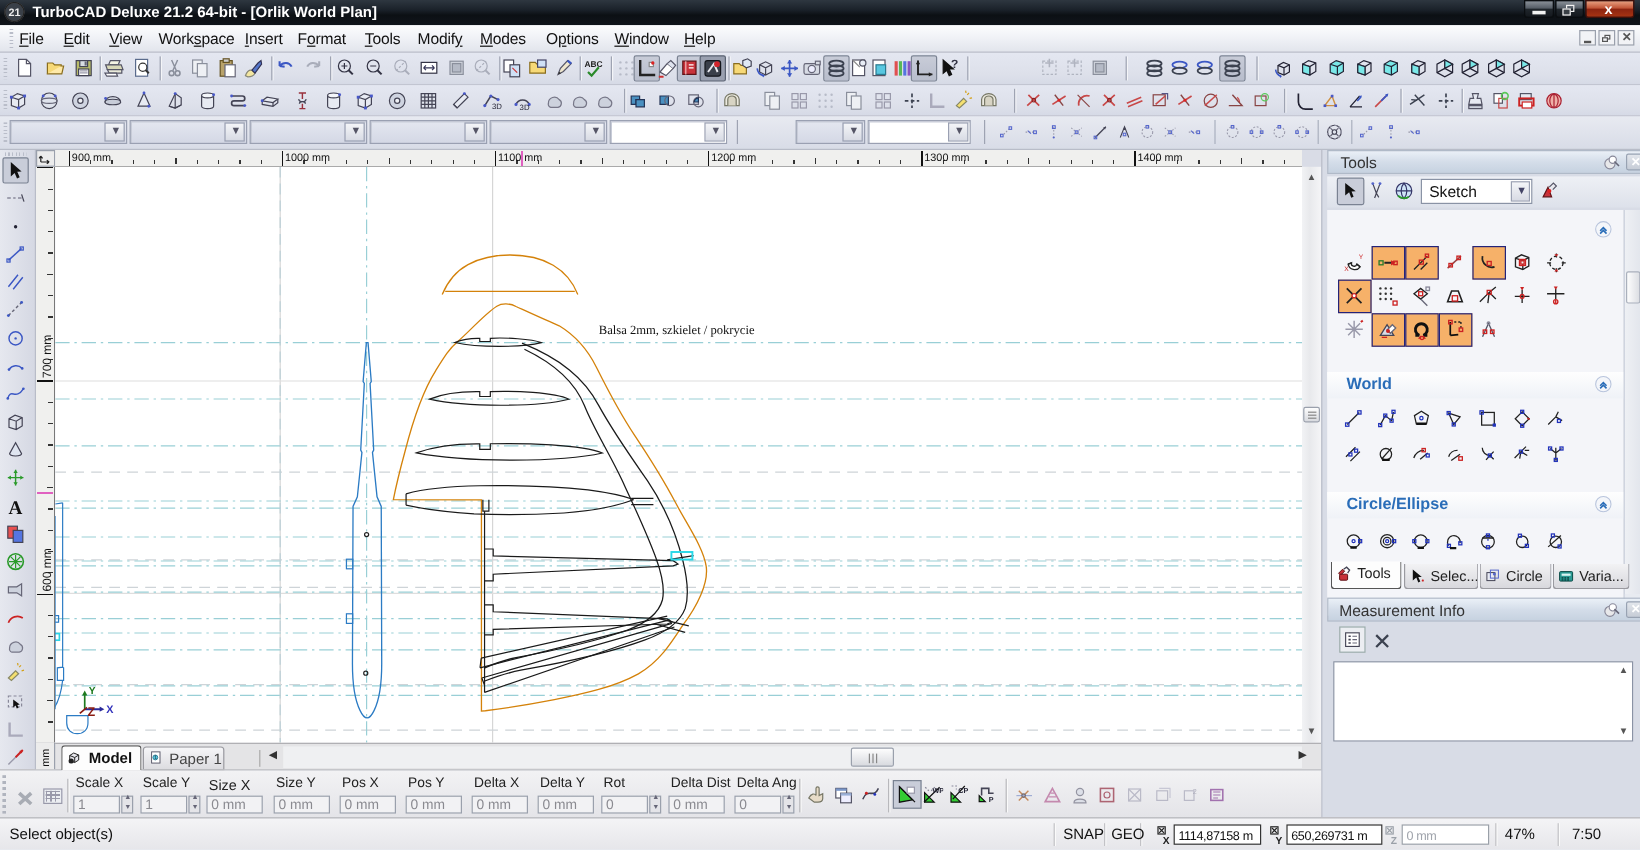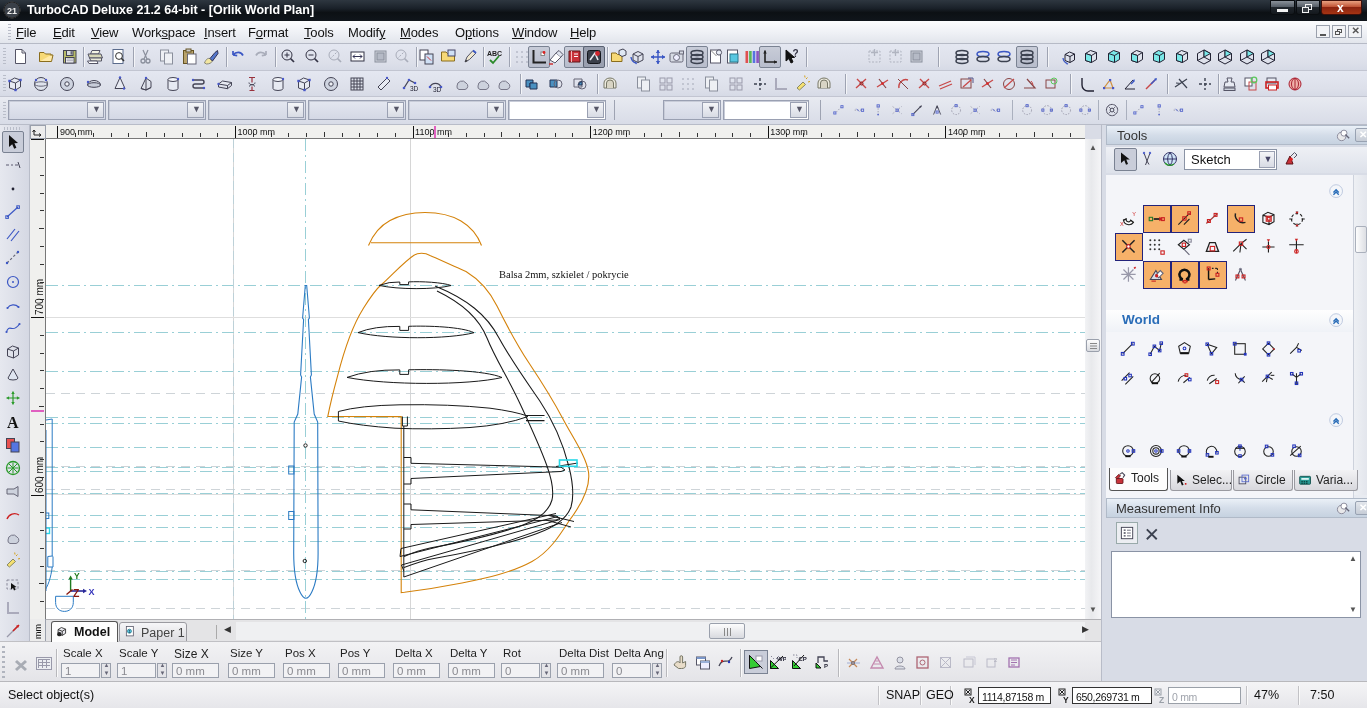--- a/index.html
+++ b/index.html
@@ -1825,20 +1825,23 @@
     </svg>
     <svg class="ab" style="left:129px;top:244px" width="19" height="19">
       <use href="#s-ln-branch"></use>
     </svg>
     <svg class="ab" style="left:157px;top:244px" width="19" height="19">
       <use href="#s-ln-mirr"></use>
     </svg>
     <svg class="ab" style="left:185px;top:244px" width="19" height="19">
       <use href="#s-ln-fork"></use>
     </svg>
+    <div class="ab" style="left:4px;top:285px;width:247px;height:22px;background:linear-gradient(180deg,#fefefe,#eff2f7)">
+      <span class="ab" style="left:16px;top:2px;font-size:13.5px;font-weight:bold;color:#2a6db8">Circle/Ellipse</span>
+    </div>
     <svg class="ab" style="left:227px;top:288px" width="16" height="16">
       <use href="#s-chev"></use>
     </svg>
     <svg class="ab" style="left:17px;top:317px" width="19" height="19">
       <use href="#s-c-cen"></use>
     </svg>
     <svg class="ab" style="left:45px;top:317px" width="19" height="19">
       <use href="#s-c-conc"></use>
     </svg>
     <svg class="ab" style="left:73px;top:317px" width="19" height="19">

